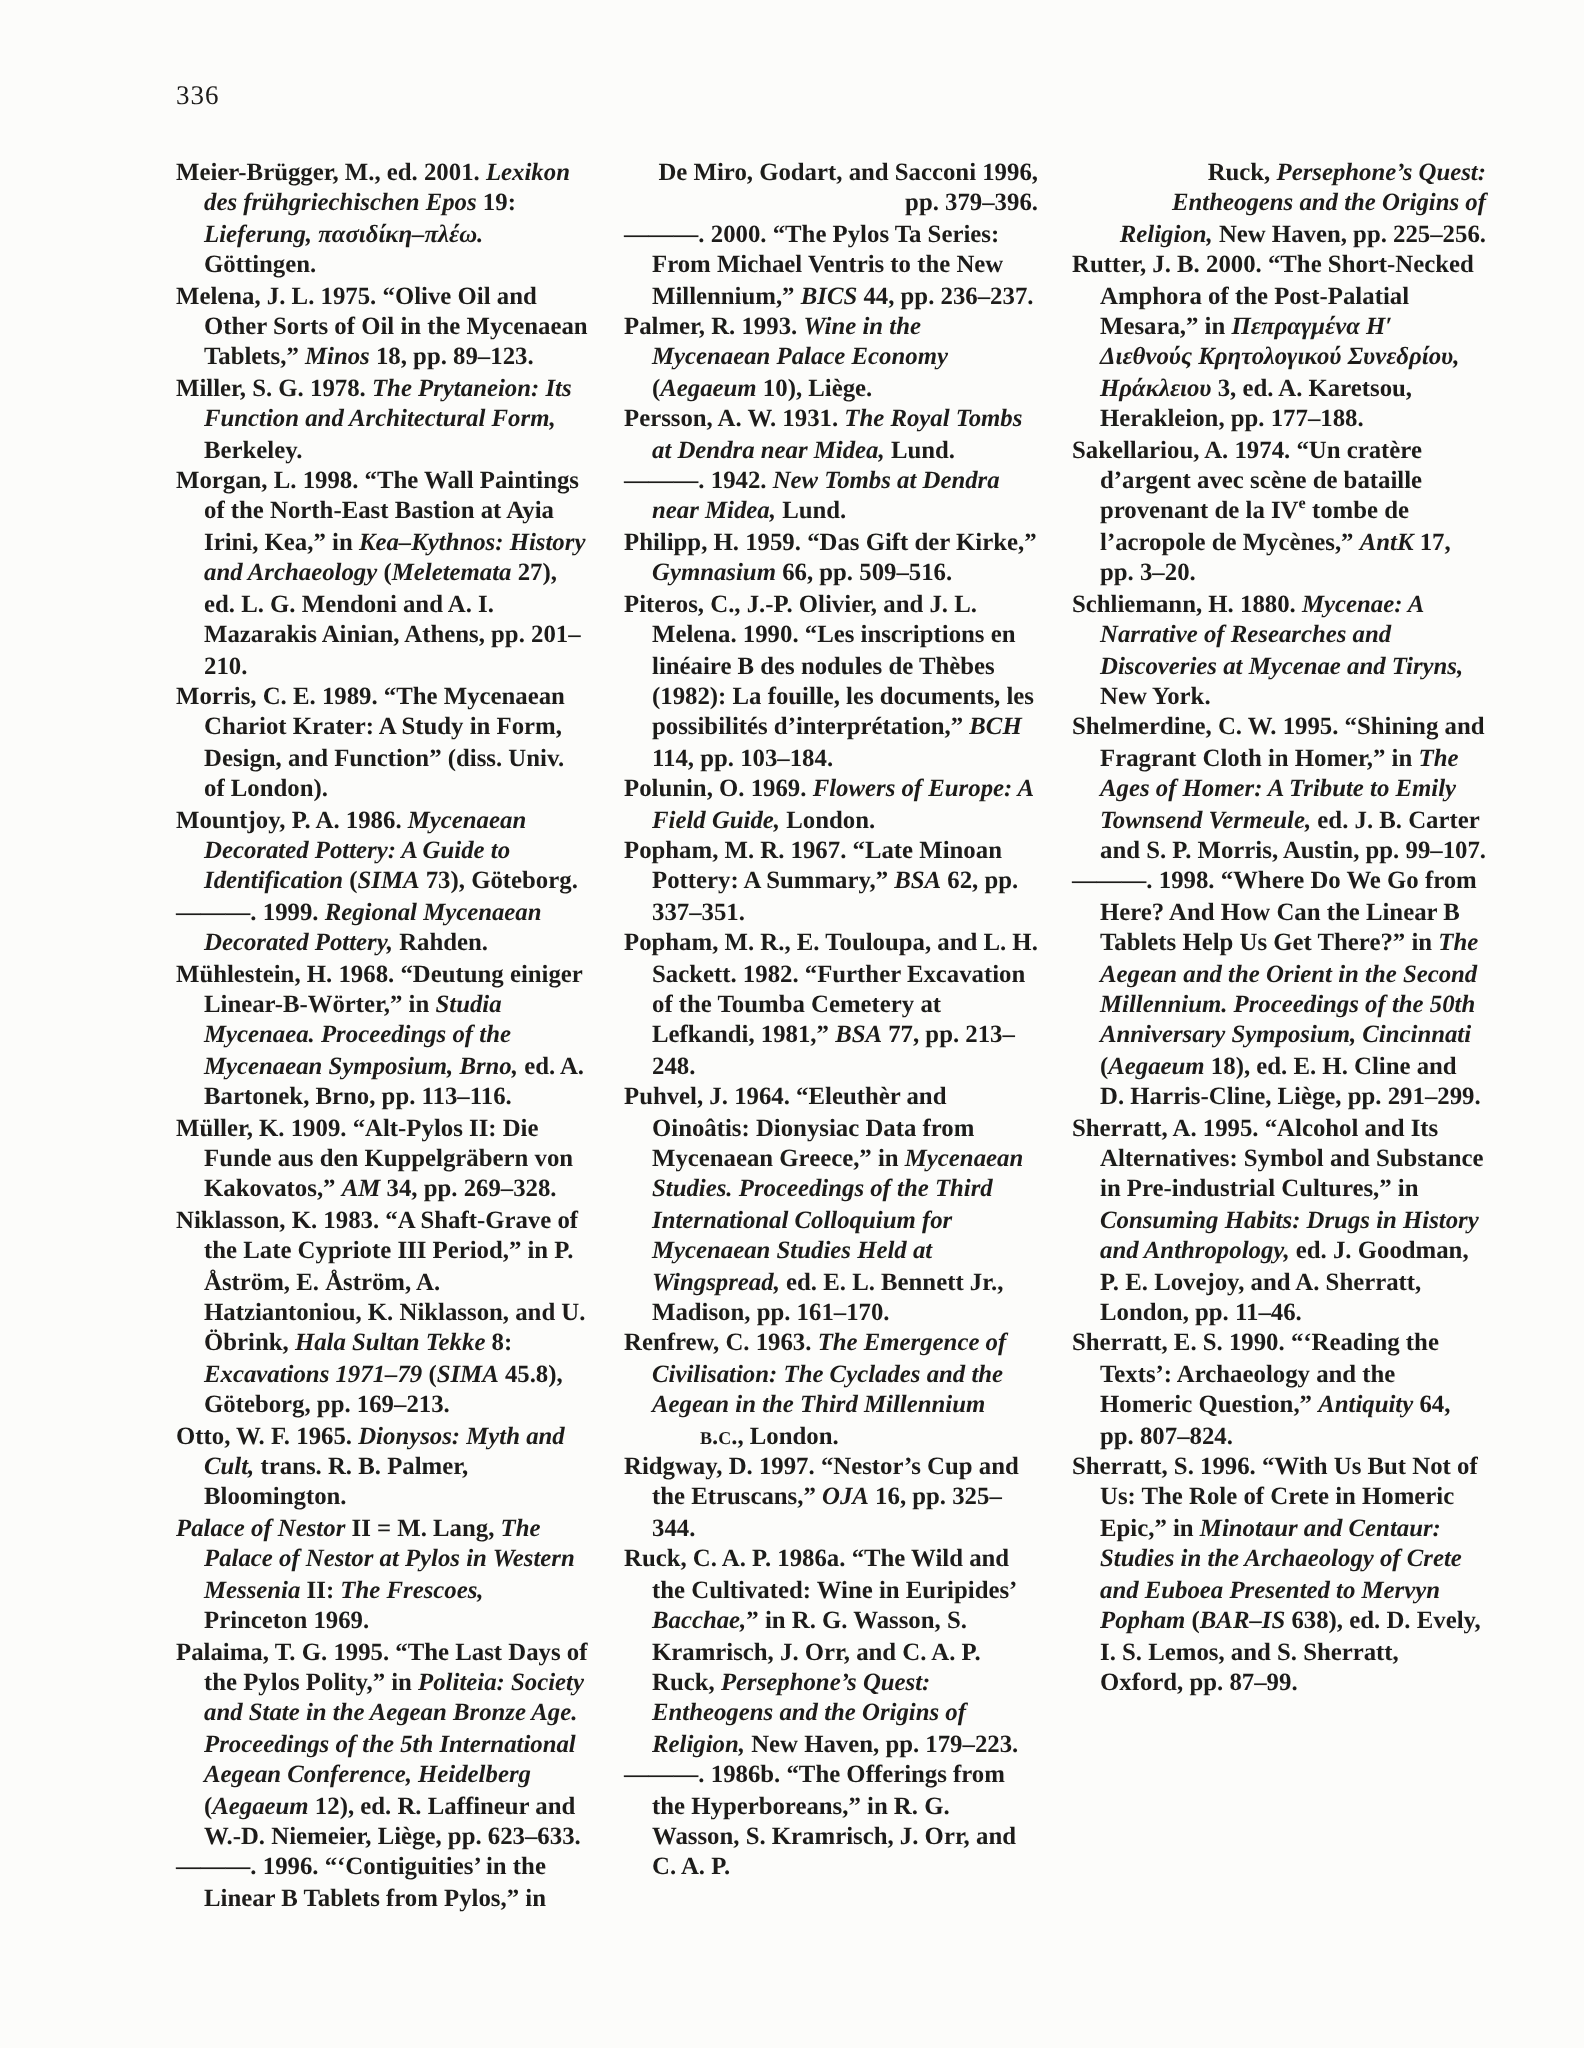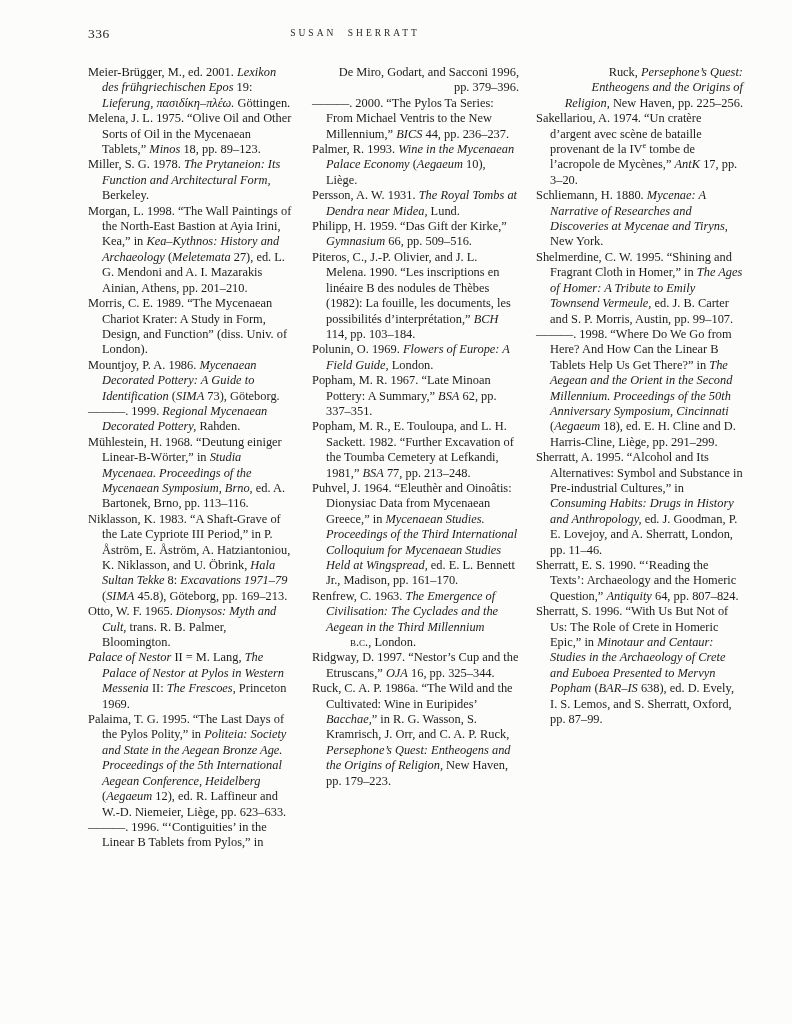--- a/index.html
+++ b/index.html
@@ -6,21 +6,21 @@
   body {
     width: 792px; height: 1024px;
     background: #fcfcfa;
     font-family: "Liberation Serif", serif;
     color: #1d1c1a;
     overflow: hidden;
   }
   .sheet {
     box-sizing: border-box;
     width: 672px; height: 1024px;
-    padding: 26px 50px 20px 88px;
+    padding: 40px 50px 20px 88px;
   }
   .running-header {
     position: relative;
     height: 16px;
   }
   .page-number {
     position: absolute; left: 0; top: 0;
     font-size: 13.5px; letter-spacing: 0.5px;
   }
   .running-head {
@@ -29,75 +29,78 @@
     font-size: 9.5px;
     letter-spacing: 3px;
     word-spacing: 6px;
     color: #2a2927;
   }
   .columns {
     display: flex;
     gap: 17px;
     margin-top: 23px;
   }
-  .col { width: 207px; flex: 0 0 207px; }
+  .col { width: 207px; flex: 0 0 207px; font-weight: bold; }
   .entry {
     margin: 0;
     font-size: 12.4px;
     line-height: 15.4px;
     text-align: left;
     text-indent: -14px;
     padding-left: 14px;
   }
   .entry.cont { text-indent: 0; text-align: right; }
   .entry em { font-style: italic; }
   .sup { vertical-align: super; font-size: 65%; line-height: 0; }
   .sc { font-variant: small-caps; margin-left: 24px; }
 </style>
 </head>
 <body>
 
 <div class="sheet">
   <header class="running-header">
     <span class="page-number">336</span>
-    <span class="running-head">SUSAN SHERRATT</span>
   </header>
   <main class="columns">
     <section class="col">
         <p class="entry"><span>Meier-Brügger, M., ed. 2001. </span><em>Lexikon des frühgriechischen Epos</em><span> 19: </span><em>Lieferung, πασιδίκη–πλέω.</em><span> Göttingen.</span></p>
         <p class="entry"><span>Melena, J. L. 1975. “Olive Oil and Other Sorts of Oil in the Mycenaean Tablets,” </span><em>Minos</em><span> 18, pp. 89–123.</span></p>
         <p class="entry"><span>Miller, S. G. 1978. </span><em>The Prytaneion: Its Function and Architectural Form,</em><span> Berkeley.</span></p>
         <p class="entry"><span>Morgan, L. 1998. “The Wall Paintings of the North-East Bastion at Ayia Irini, Kea,” in </span><em>Kea–Kythnos: History and Archaeology</em><span> (</span><em>Meletemata</em><span> 27), ed. L. G. Mendoni and A. I. Mazarakis Ainian, Athens, pp. 201–210.</span></p>
         <p class="entry"><span>Morris, C. E. 1989. “The Mycenaean Chariot Krater: A Study in Form, Design, and Function” (diss. Univ. of London).</span></p>
         <p class="entry"><span>Mountjoy, P. A. 1986. </span><em>Mycenaean Decorated Pottery: A Guide to Identification</em><span> (</span><em>SIMA</em><span> 73), Göteborg.</span></p>
         <p class="entry"><span>———. 1999. </span><em>Regional Mycenaean Decorated Pottery,</em><span> Rahden.</span></p>
         <p class="entry"><span>Mühlestein, H. 1968. “Deutung einiger Linear-B-Wörter,” in </span><em>Studia Mycenaea. Proceedings of the Mycenaean Symposium, Brno,</em><span> ed. A. Bartonek, Brno, pp. 113–116.</span></p>
+        <p class="entry"><span>Müller, K. 1909. “Alt-Pylos II: Die Funde aus den Kuppelgräbern von Kakovatos,” </span><em>AM</em><span> 34, pp. 269–328.</span></p>
         <p class="entry"><span>Niklasson, K. 1983. “A Shaft-Grave of the Late Cypriote III Period,” in P. Åström, E. Åström, A. Hatziantoniou, K. Niklasson, and U. Öbrink, </span><em>Hala Sultan Tekke</em><span> 8: </span><em>Excavations 1971–79</em><span> (</span><em>SIMA</em><span> 45.8), Göteborg, pp. 169–213.</span></p>
         <p class="entry"><span>Otto, W. F. 1965. </span><em>Dionysos: Myth and Cult,</em><span> trans. R. B. Palmer, Bloomington.</span></p>
         <p class="entry"><em>Palace of Nestor</em><span> II = M. Lang, </span><em>The Palace of Nestor at Pylos in Western Messenia</em><span> II: </span><em>The Frescoes,</em><span> Princeton 1969.</span></p>
         <p class="entry"><span>Palaima, T. G. 1995. “The Last Days of the Pylos Polity,” in </span><em>Politeia: Society and State in the Aegean Bronze Age. Proceedings of the 5th International Aegean Conference, Heidelberg</em><span> (</span><em>Aegaeum</em><span> 12), ed. R. Laffineur and W.-D. Niemeier, Liège, pp. 623–633.</span></p>
         <p class="entry"><span>———. 1996. “‘Contiguities’ in the Linear B Tablets from Pylos,” in</span></p>
       </section>
     <section class="col">
         <p class="entry cont"><span>De Miro, Godart, and Sacconi 1996, pp. 379–396.</span></p>
         <p class="entry"><span>———. 2000. “The Pylos Ta Series: From Michael Ventris to the New Millennium,” </span><em>BICS</em><span> 44, pp. 236–237.</span></p>
         <p class="entry"><span>Palmer, R. 1993. </span><em>Wine in the Mycenaean Palace Economy</em><span> (</span><em>Aegaeum</em><span> 10), Liège.</span></p>
         <p class="entry"><span>Persson, A. W. 1931. </span><em>The Royal Tombs at Dendra near Midea,</em><span> Lund.</span></p>
+        <p class="entry"><span>———. 1942. </span><em>New Tombs at Dendra near Midea,</em><span> Lund.</span></p>
         <p class="entry"><span>Philipp, H. 1959. “Das Gift der Kirke,” </span><em>Gymnasium</em><span> 66, pp. 509–516.</span></p>
         <p class="entry"><span>Piteros, C., J.-P. Olivier, and J. L. Melena. 1990. “Les inscriptions en linéaire B des nodules de Thèbes (1982): La fouille, les documents, les possibilités d’interprétation,” </span><em>BCH</em><span> 114, pp. 103–184.</span></p>
         <p class="entry"><span>Polunin, O. 1969. </span><em>Flowers of Europe: A Field Guide,</em><span> London.</span></p>
         <p class="entry"><span>Popham, M. R. 1967. “Late Minoan Pottery: A Summary,” </span><em>BSA</em><span> 62, pp. 337–351.</span></p>
         <p class="entry"><span>Popham, M. R., E. Touloupa, and L. H. Sackett. 1982. “Further Excavation of the Toumba Cemetery at Lefkandi, 1981,” </span><em>BSA</em><span> 77, pp. 213–248.</span></p>
         <p class="entry"><span>Puhvel, J. 1964. “Eleuthèr and Oinoâtis: Dionysiac Data from Mycenaean Greece,” in </span><em>Mycenaean Studies. Proceedings of the Third International Colloquium for Mycenaean Studies Held at Wingspread,</em><span> ed. E. L. Bennett Jr., Madison, pp. 161–170.</span></p>
         <p class="entry"><span>Renfrew, C. 1963. </span><em>The Emergence of Civilisation: The Cyclades and the Aegean in the Third Millennium </em><span class="sc">b.c.</span><span>, London.</span></p>
         <p class="entry"><span>Ridgway, D. 1997. “Nestor’s Cup and the Etruscans,” </span><em>OJA</em><span> 16, pp. 325–344.</span></p>
         <p class="entry"><span>Ruck, C. A. P. 1986a. “The Wild and the Cultivated: Wine in Euripides’ </span><em>Bacchae,</em><span>” in R. G. Wasson, S. Kramrisch, J. Orr, and C. A. P. Ruck, </span><em>Persephone’s Quest: Entheogens and the Origins of Religion,</em><span> New Haven, pp. 179–223.</span></p>
+        <p class="entry"><span>———. 1986b. “The Offerings from the Hyperboreans,” in R. G. Wasson, S. Kramrisch, J. Orr, and C. A. P.</span></p>
       </section>
     <section class="col">
         <p class="entry cont"><span>Ruck, </span><em>Persephone’s Quest: Entheogens and the Origins of Religion,</em><span> New Haven, pp. 225–256.</span></p>
+        <p class="entry"><span>Rutter, J. B. 2000. “The Short-Necked Amphora of the Post-Palatial Mesara,” in </span><em>Πεπραγμένα Η′ Διεθνούς Κρητολογικού Συνεδρίου, Ηράκλειου</em><span> 3, ed. A. Karetsou, Herakleion, pp. 177–188.</span></p>
         <p class="entry"><span>Sakellariou, A. 1974. “Un cratère d’argent avec scène de bataille provenant de la IV</span><span class="sup">e</span><span> tombe de l’acropole de Mycènes,” </span><em>AntK</em><span> 17, pp. 3–20.</span></p>
         <p class="entry"><span>Schliemann, H. 1880. </span><em>Mycenae: A Narrative of Researches and Discoveries at Mycenae and Tiryns,</em><span> New York.</span></p>
         <p class="entry"><span>Shelmerdine, C. W. 1995. “Shining and Fragrant Cloth in Homer,” in </span><em>The Ages of Homer: A Tribute to Emily Townsend Vermeule,</em><span> ed. J. B. Carter and S. P. Morris, Austin, pp. 99–107.</span></p>
         <p class="entry"><span>———. 1998. “Where Do We Go from Here? And How Can the Linear B Tablets Help Us Get There?” in </span><em>The Aegean and the Orient in the Second Millennium. Proceedings of the 50th Anniversary Symposium, Cincinnati</em><span> (</span><em>Aegaeum</em><span> 18), ed. E. H. Cline and D. Harris-Cline, Liège, pp. 291–299.</span></p>
         <p class="entry"><span>Sherratt, A. 1995. “Alcohol and Its Alternatives: Symbol and Substance in Pre-industrial Cultures,” in </span><em>Consuming Habits: Drugs in History and Anthropology,</em><span> ed. J. Goodman, P. E. Lovejoy, and A. Sherratt, London, pp. 11–46.</span></p>
         <p class="entry"><span>Sherratt, E. S. 1990. “‘Reading the Texts’: Archaeology and the Homeric Question,” </span><em>Antiquity</em><span> 64, pp. 807–824.</span></p>
         <p class="entry"><span>Sherratt, S. 1996. “With Us But Not of Us: The Role of Crete in Homeric Epic,” in </span><em>Minotaur and Centaur: Studies in the Archaeology of Crete and Euboea Presented to Mervyn Popham</em><span> (</span><em>BAR–IS</em><span> 638), ed. D. Evely, I. S. Lemos, and S. Sherratt, Oxford, pp. 87–99.</span></p>
       </section>
   </main>
 </div>

